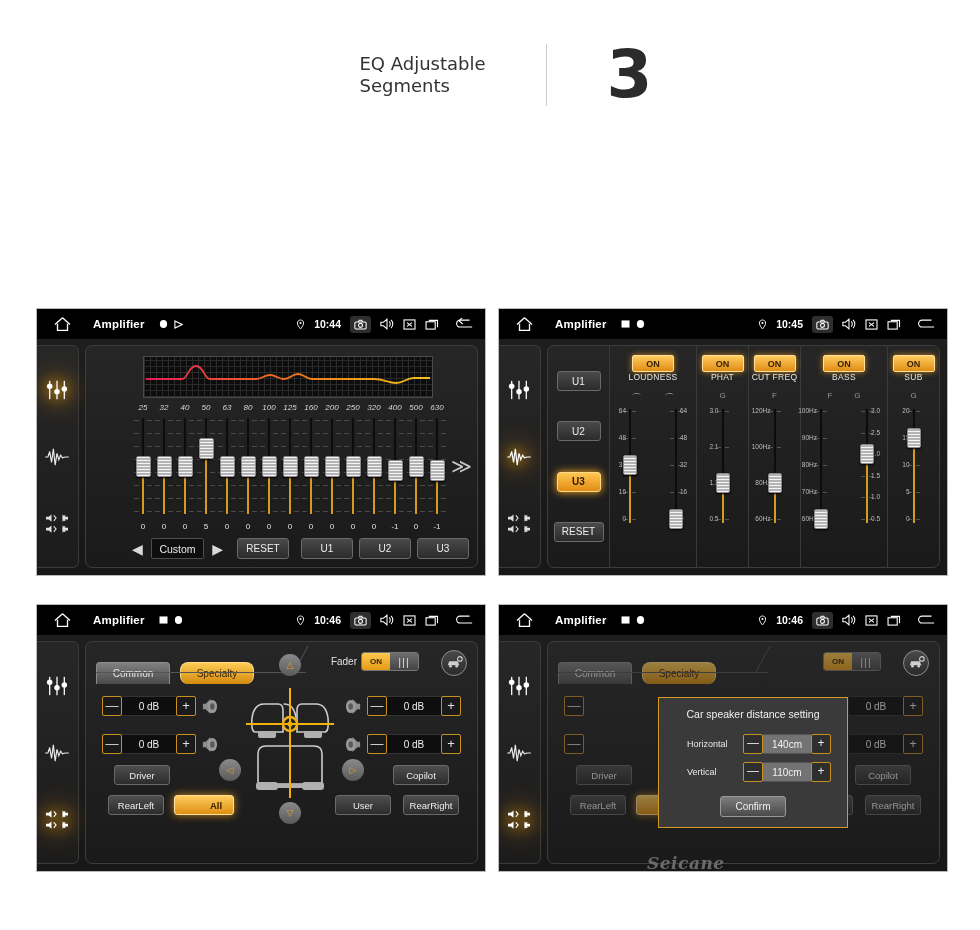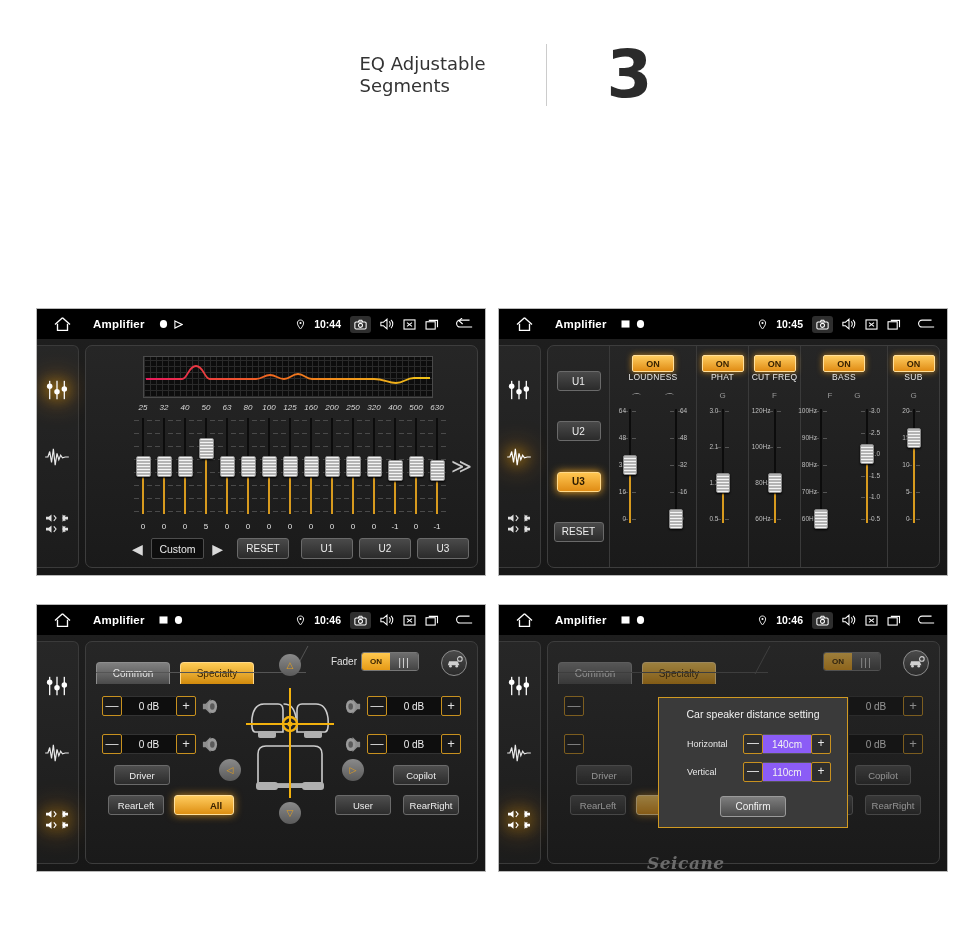--- a/index.html
+++ b/index.html
@@ -261,21 +261,21 @@
   .fd-tabs { position:absolute; left:10px; top:20px; display:flex; gap:10px; }
   .fd-tab {
     width: 74px; height: 22px; border-radius: 4px 4px 0 0;
     display:flex; align-items:center; justify-content:center;
     font-size:10px; color:#e8e8e8; cursor:pointer;
     background: linear-gradient(180deg,#808080,#4a4a4a);
     border:1px solid #8d8d8d; border-bottom:none;
   }
   .fd-tab.active {
     background: linear-gradient(180deg,#ffcc55,#d18a0c);
-    color:#3a2300; border-color:#ffd98a;
+    color:#3a2300; border-color:#ffd98a;border-radius:8px;
   }
   .fd-tabline {
     position:absolute; left:10px; top:30px; width:210px; height:1px; background:#555;
   }
   .fd-slant {
     position:absolute; left:214px; top:4px; width:26px; height:28px;
     border-left:1px solid #555; transform: skewX(-28deg);
   }
   .fd-fader-lbl { position:absolute; right:120px; top:14px; color:#e0e0e0; font-size:10px; }
   .fd-toggle {
@@ -342,21 +342,21 @@
   .dlg-title { color:#f0f0f0; font-size:10.5px; text-align:center; margin-bottom:14px; }
   .dlg-row { display:flex; align-items:center; margin: 8px 0 0 28px; gap: 10px; }
   .dlg-lbl { color:#e8e8e8; font-size:9px; width:46px; }
   .dlg-stepper { display:flex; align-items:center; }
   .dlg-pm {
     width:20px; height:20px; border:1px solid #c8911f; border-radius:2px;
     background:#2e2e2e; color:#e8e8e8; font-size:12px; line-height:17px;
     text-align:center; cursor:pointer;
   }
   .dlg-val {
-    width:48px; height:20px; background:#8b5cf6; color:#f2f2f2; font-size:10px;
+    width:48px; height:20px; background:#737373; color:#f2f2f2; font-size:10px;
     display:flex; align-items:center; justify-content:center;
     border-top:1px solid #555; border-bottom:1px solid #555;
   }
   .dlg-confirm {
     margin: 14px auto 0; width: 66px; height:21px; border-radius:3px;
     border:1px solid #9a9a9a;
     background: linear-gradient(180deg,#7d7d7d,#4a4a4a);
     color:#f2f2f2; font-size:10px;
     display:flex; align-items:center; justify-content:center; cursor:pointer;
   }

